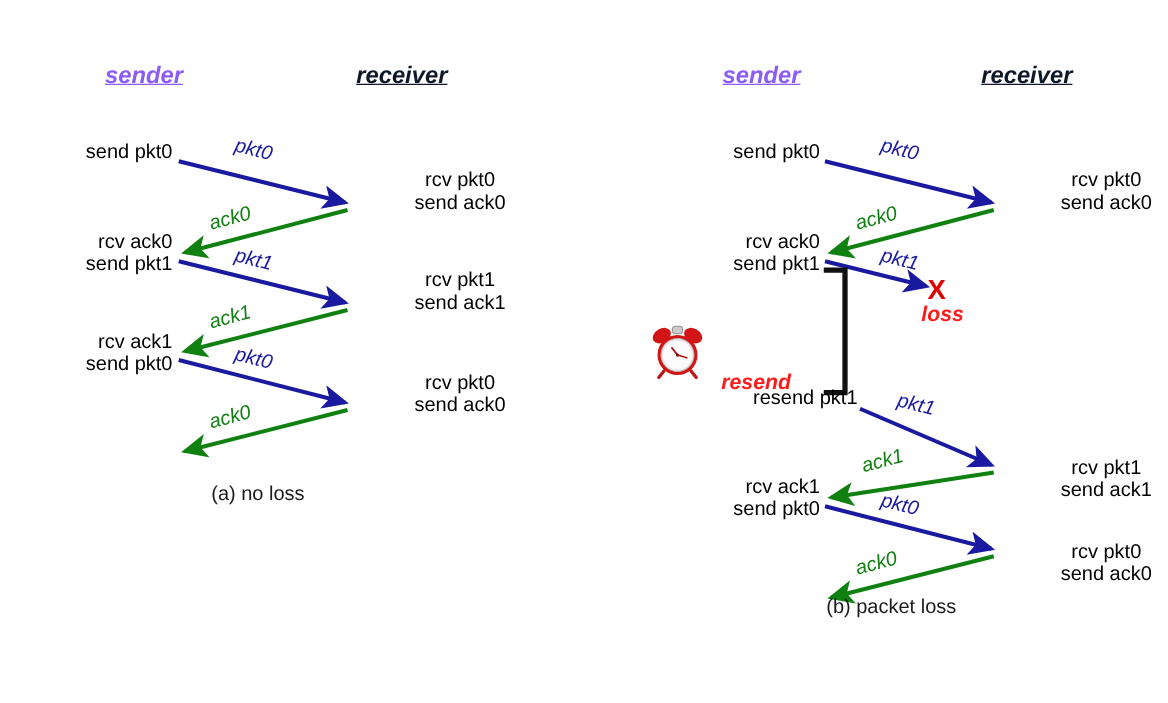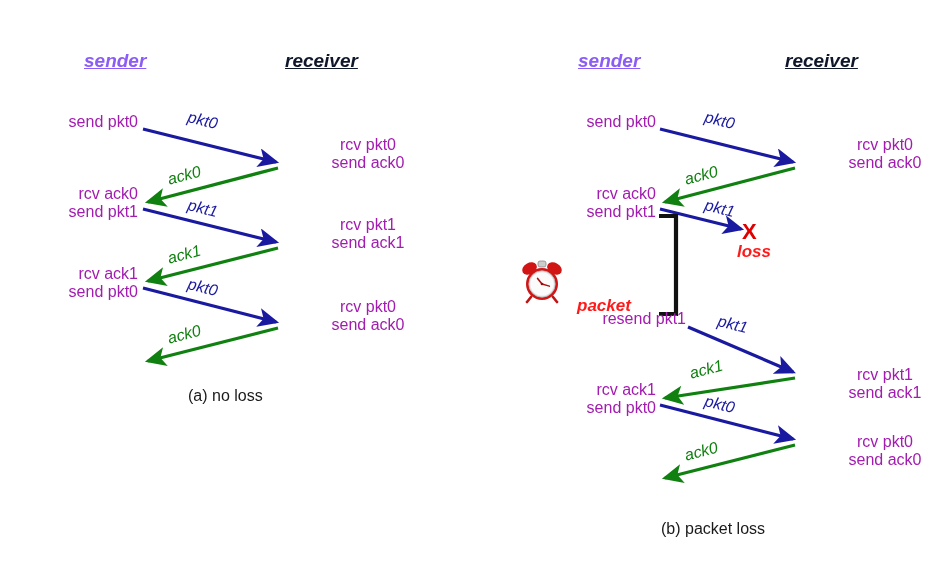--- a/index.html
+++ b/index.html
@@ -24,21 +24,21 @@
     position: absolute;
     left: 0; top: 0;
     width: 934px;
     height: 562px;
     pointer-events: none;
   }
   .lbl {
     position: absolute;
     white-space: pre;
     line-height: 1.12;
-    color: #a21caf;
+    color: #000000;
     font-size: 16px;
   }
   .lbl.r { text-align: right; }
   .lbl.l { text-align: center; }
 
   .col-head {
     position: absolute;
     font-style: italic;
     font-weight: bold;
     font-size: 19px;
@@ -168,21 +168,21 @@
   <div class="lbl l" style="left:288px; top:298px; width:160px;">rcv pkt0
 send ack0</div>
 
   <div class="pktlabel" style="left:188px; top:108px; transform:rotate(14deg);">pkt0</div>
   <div class="acklabel" style="left:168px; top:171px; transform:rotate(-15deg);">ack0</div>
   <div class="pktlabel" style="left:188px; top:196px; transform:rotate(14deg);">pkt1</div>
   <div class="acklabel" style="left:168px; top:250px; transform:rotate(-15deg);">ack1</div>
   <div class="pktlabel" style="left:188px; top:275px; transform:rotate(14deg);">pkt0</div>
   <div class="acklabel" style="left:168px; top:330px; transform:rotate(-15deg);">ack0</div>
 
-  <div class="caption" style="left:188px; top:387px;">(a) no loss</div>
+  <div class="caption" style="left:169px; top:387px;">(a) no loss</div>
 
   <div class="col-head head-sender" style="left:578px; top:50px;">sender</div>
   <div class="col-head head-receiver" style="left:785px; top:50px;">receiver</div>
 
   <div class="lbl r" style="left:500px; top:113px; width:156px;">send pkt0</div>
   <div class="lbl r" style="left:500px; top:185px; width:156px;">rcv ack0
 send pkt1</div>
   <div class="lbl r" style="left:500px; top:310px; width:186px;">resend pkt1</div>
   <div class="lbl r" style="left:500px; top:381px; width:156px;">rcv ack1
 send pkt0</div>
@@ -197,36 +197,36 @@
   <div class="pktlabel" style="left:705px; top:108px; transform:rotate(14deg);">pkt0</div>
   <div class="acklabel" style="left:685px; top:171px; transform:rotate(-15deg);">ack0</div>
   <div class="pktlabel" style="left:705px; top:196px; transform:rotate(14deg);">pkt1</div>
   <div class="pktlabel" style="left:718px; top:312px; transform:rotate(14deg);">pkt1</div>
   <div class="acklabel" style="left:690px; top:365px; transform:rotate(-15deg);">ack1</div>
   <div class="pktlabel" style="left:705px; top:392px; transform:rotate(14deg);">pkt0</div>
   <div class="acklabel" style="left:685px; top:447px; transform:rotate(-15deg);">ack0</div>
 
   <div class="xmark" style="left:742px; top:219px;">X</div>
   <div class="redital" style="left:737px; top:242px;">loss</div>
-  <div class="redital" style="left:577px; top:296px;">packet</div>
+  <div class="redital" style="left:577px; top:296px;">resend</div>
 
   <svg class="clock" style="left:519px; top:258px;" viewBox="0 0 46 46">
 
     <ellipse cx="10.5" cy="10.5" rx="7.8" ry="5.6" fill="#d11515" transform="rotate(-30 10.5 10.5)"></ellipse>
     <ellipse cx="35.5" cy="10.5" rx="7.8" ry="5.6" fill="#d11515" transform="rotate(30 35.5 10.5)"></ellipse>
 
     <rect x="19" y="3" width="8" height="6" rx="2" fill="#cccccc" stroke="#8a8a8a" stroke-width="0.8"></rect>
 
     <circle cx="23" cy="26" r="16" fill="#d11515"></circle>
     <circle cx="23" cy="26" r="13.2" fill="#e8e8e8" stroke="#b5b5b5" stroke-width="0.8"></circle>
     <circle cx="23" cy="26" r="11.6" fill="#fbfbfb"></circle>
 
     <line x1="23" y1="26" x2="18.6" y2="20.4" stroke="#b01010" stroke-width="1.6" stroke-linecap="round"></line>
     <line x1="23" y1="26" x2="30.4" y2="28.2" stroke="#b01010" stroke-width="1.4" stroke-linecap="round"></line>
     <circle cx="23" cy="26" r="1.3" fill="#8a1010"></circle>
 
     <path d="M12,39 L8,44" stroke="#c01414" stroke-width="2.6" stroke-linecap="round"></path>
     <path d="M34,39 L38,44" stroke="#c01414" stroke-width="2.6" stroke-linecap="round"></path>
   </svg>
 
-  <div class="caption" style="left:661px; top:520px;">(b) packet loss</div>
+  <div class="caption" style="left:661px; top:477px;">(b) packet loss</div>
 
 </div>
 
 </body></html>

